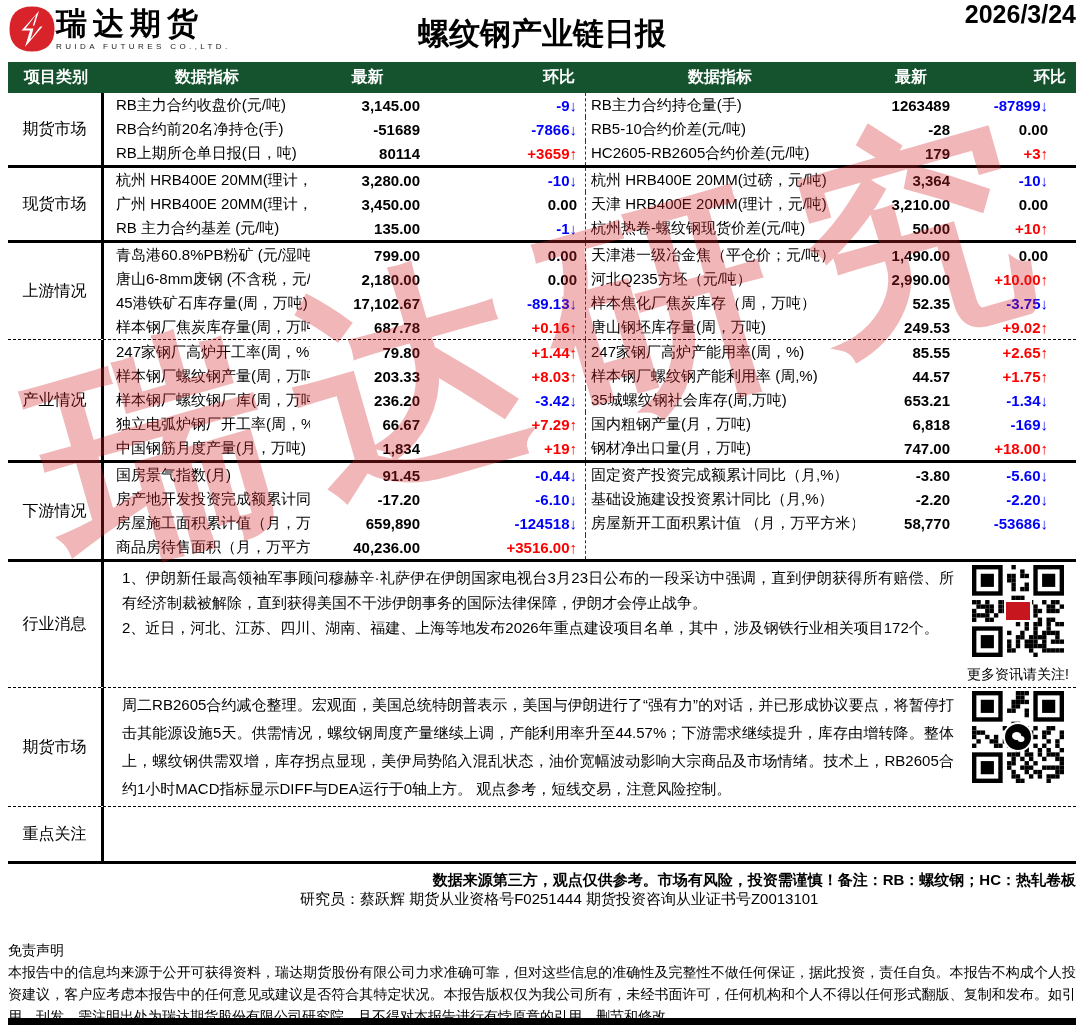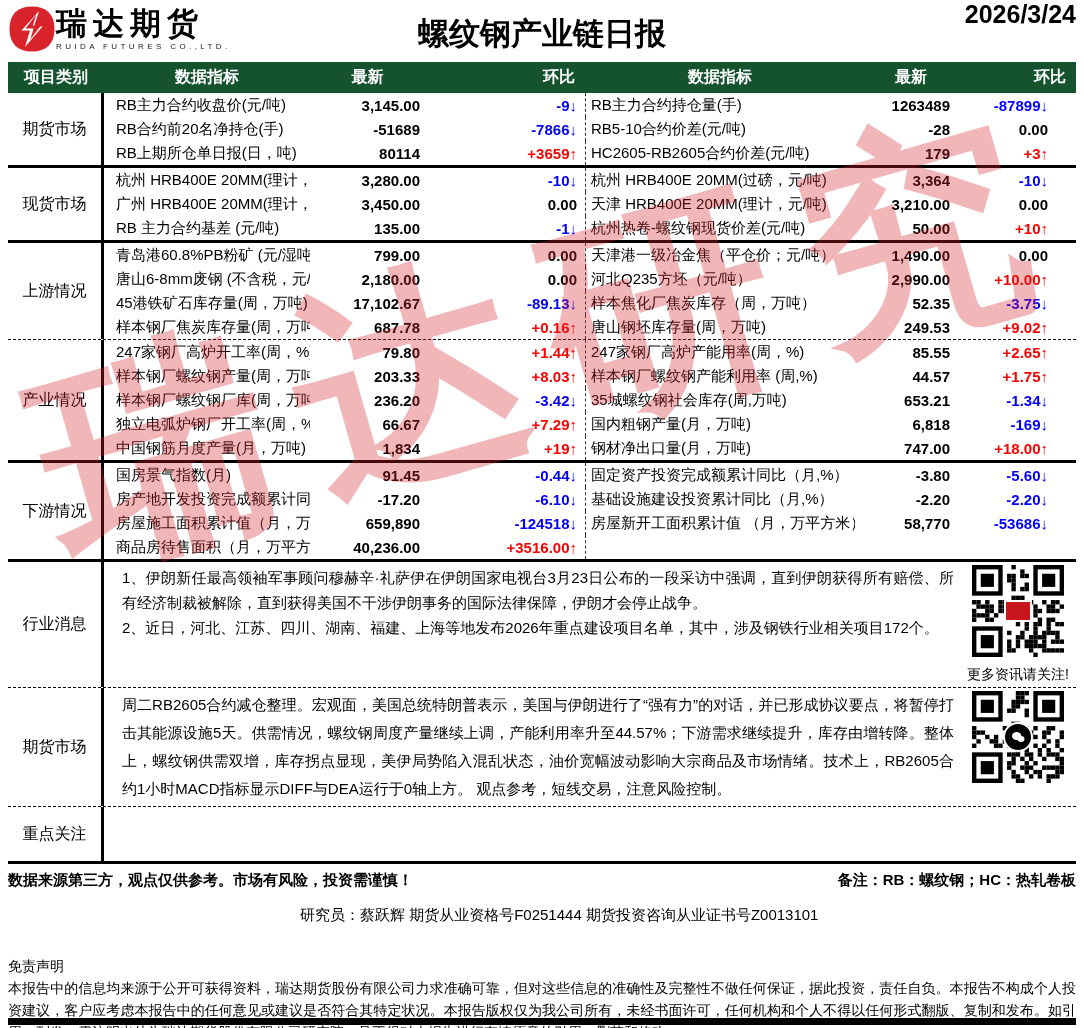--- a/index.html
+++ b/index.html
@@ -42,22 +42,22 @@
   .sum .txt{line-height:28px}
   .qrcol{width:112px;flex:0 0 auto;display:flex;flex-direction:column;align-items:center}
   .qr{width:92px;height:92px;position:relative;background:#fff}
   .qr svg{display:block}
   .ctr{position:absolute;inset:0;margin:auto}
   .ctr.red{width:24px;height:18px;background:#c8161e;border:2px solid #fff}
   .ctr.wechat{width:26px;height:26px;background:#000;border-radius:50%;border:2px solid #fff;display:flex;align-items:center;justify-content:center}
   .qrcap{font-size:14px;font-weight:normal;margin-top:9px;white-space:nowrap}
   .focus-row .txtwrap{min-height:48px}
   
-  .footline{display:flex;justify-content:space-between;font-weight:bold;font-size:15px;margin-top:7px}
-  .researcher{font-size:15px;margin-top:16px;margin-left:292px}
+  .footline{display:flex;justify-content:flex-end;font-weight:bold;font-size:15px;margin-top:7px}
+  .researcher{font-size:15px;margin-top:0;margin-left:292px}
   .disc{margin-top:30px;font-size:14px;line-height:22px}
   .disc .t{font-size:14px}
   .disc .b{text-align:justify}
   .bottombar{position:absolute;left:8px;right:8px;bottom:3px;height:7px;background:#000}
   
   .wm{position:absolute;top:368px;left:46px;font-size:228px;font-weight:bold;line-height:1;
     color:rgba(214,32,40,0.33);letter-spacing:34px;white-space:nowrap;
     transform:rotate(-16deg);transform-origin:0 50%;pointer-events:none;z-index:9}
 </style>
 </head>

